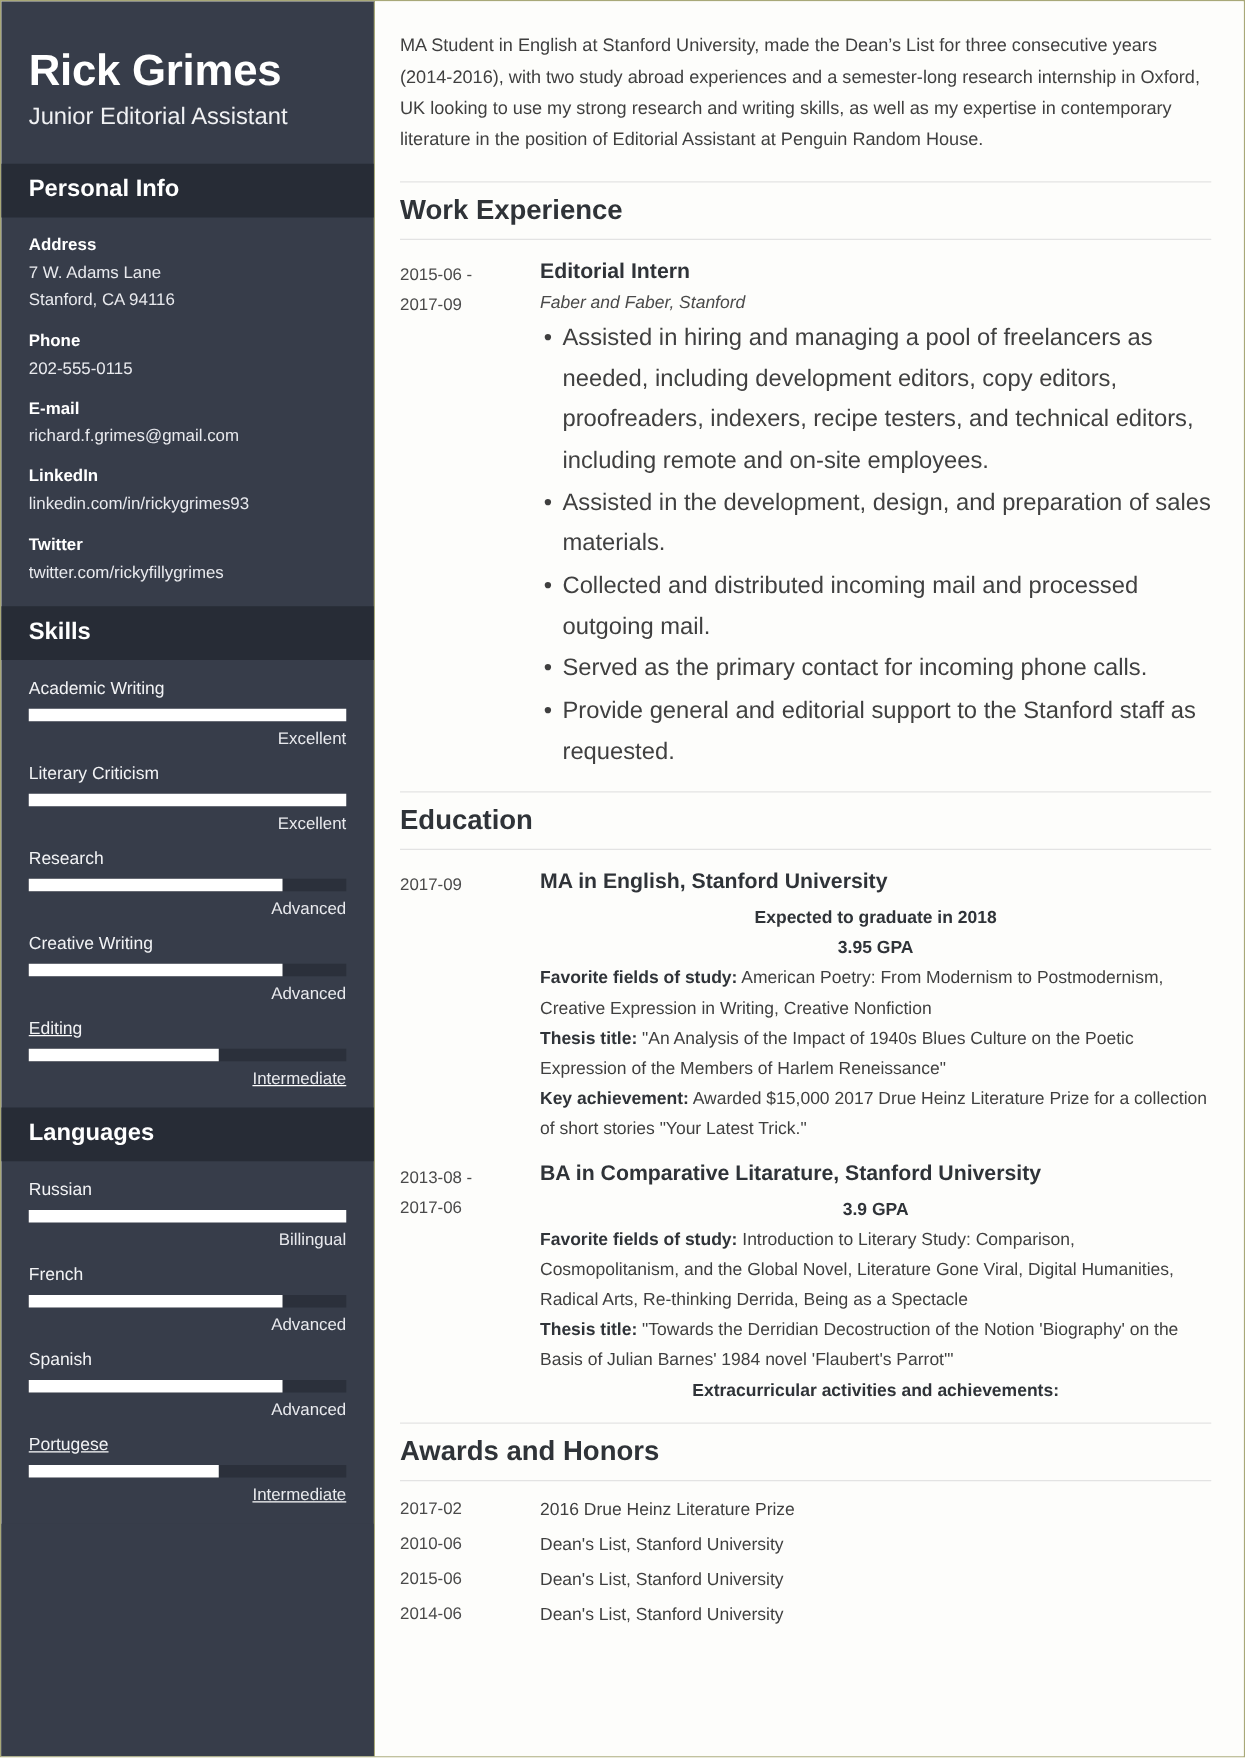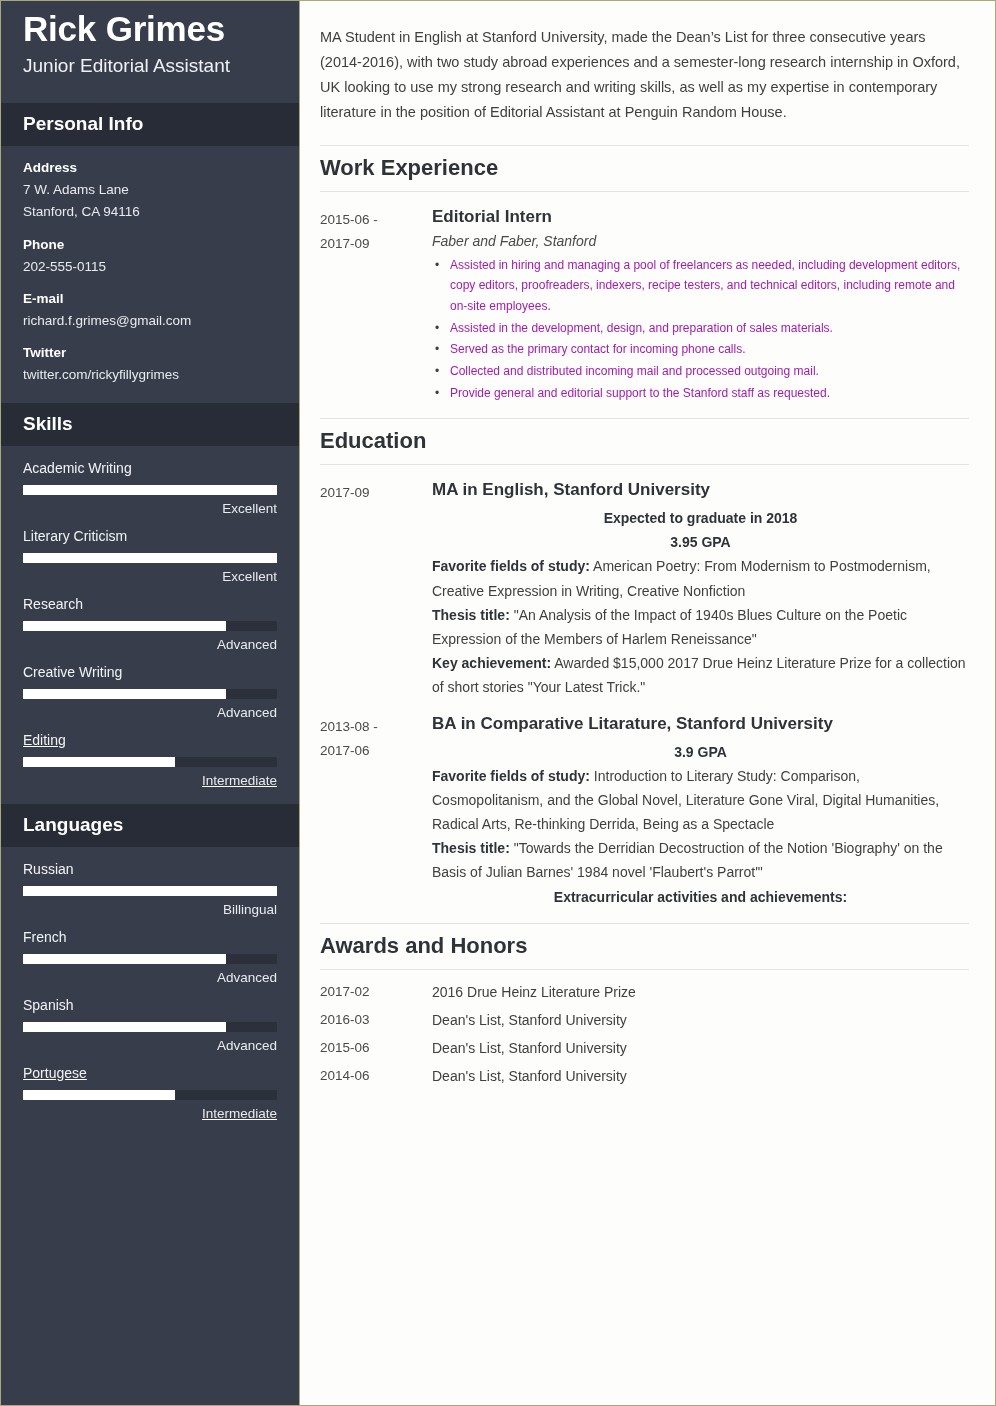--- a/index.html
+++ b/index.html
@@ -25,21 +25,21 @@
     width: 299px;
     flex: 0 0 299px;
     background: #373d4a;
     color: #ffffff;
     border-right: 1px solid #a8a878;
     display: flex;
     flex-direction: column;
   }
 
   .name-block {
-    padding: 8px 22px 26px 22px;
+    padding: 36px 22px 26px 22px;
   }
   .full-name {
     font-size: 35px;
     font-weight: bold;
     line-height: 1.12;
     letter-spacing: -0.2px;
     color: #ffffff;
   }
   .job-title {
     font-size: 19px;
@@ -157,23 +157,23 @@
   .entry-line {
     font-size: 14px;
     line-height: 1.72;
     color: #3f3f3f;
   }
   .entry-line b { color: #2f3338; }
   .entry-line.bold { font-weight: bold; color: #2f3338; text-align: center; }
 
   .bullets { list-style: none; margin: 2px 0 0 0; }
   .bullets li {
-    font-size: 12px;
+    font-size: 19px;
     line-height: 1.72;
-    color: #a21caf;
+    color: #404040;
     padding-left: 18px;
     position: relative;
     margin-bottom: 1px;
   }
   .bullets li::before {
     content: "\2022";
     position: absolute;
     left: 3px;
     top: 0;
     color: #3f3f3f;
@@ -214,20 +214,24 @@
       </div>
       <div class="info-group">
         <div class="info-label">Phone</div>
         <div class="info-value">202-555-0115</div>
       </div>
       <div class="info-group">
         <div class="info-label">E-mail</div>
         <div class="info-value">richard.f.grimes@gmail.com</div>
       </div>
       <div class="info-group">
+        <div class="info-label">LinkedIn</div>
+        <div class="info-value">linkedin.com/in/rickygrimes93</div>
+      </div>
+      <div class="info-group">
         <div class="info-label">Twitter</div>
         <div class="info-value">twitter.com/rickyfillygrimes</div>
       </div>
     </div>
 
     <div class="sb-section-header">Skills</div>
     <div class="sb-section-body">
       <div class="meter-row">
         <div class="meter-name">Academic Writing</div>
         <div class="meter-track">
@@ -310,22 +314,22 @@
         <div class="entry-date">
           <div>2015-06 -</div>
           <div>2017-09</div>
         </div>
         <div class="entry-body">
           <div class="entry-title">Editorial Intern</div>
           <div class="entry-sub">Faber and Faber, Stanford</div>
           <ul class="bullets">
             <li>Assisted in hiring and managing a pool of freelancers as needed, including development editors, copy editors, proofreaders, indexers, recipe testers, and technical editors, including remote and on-site employees.</li>
             <li>Assisted in the development, design, and preparation of sales materials.</li>
+            <li>Collected and distributed incoming mail and processed outgoing mail.</li>
             <li>Served as the primary contact for incoming phone calls.</li>
-            <li>Collected and distributed incoming mail and processed outgoing mail.</li>
             <li>Provide general and editorial support to the Stanford staff as requested.</li>
           </ul>
         </div>
       </div>
     </section>
 
     <section class="section">
       <h2 class="section-title">Education</h2>
 
       <div class="entry">
@@ -357,21 +361,21 @@
       </div>
     </section>
 
     <section class="section">
       <h2 class="section-title">Awards and Honors</h2>
       <div class="award-row">
         <div class="award-date">2017-02</div>
         <div class="award-text">2016 Drue Heinz Literature Prize</div>
       </div>
       <div class="award-row">
-        <div class="award-date">2016-03</div>
+        <div class="award-date">2010-06</div>
         <div class="award-text">Dean's List, Stanford University</div>
       </div>
       <div class="award-row">
         <div class="award-date">2015-06</div>
         <div class="award-text">Dean's List, Stanford University</div>
       </div>
       <div class="award-row">
         <div class="award-date">2014-06</div>
         <div class="award-text">Dean's List, Stanford University</div>
       </div>

